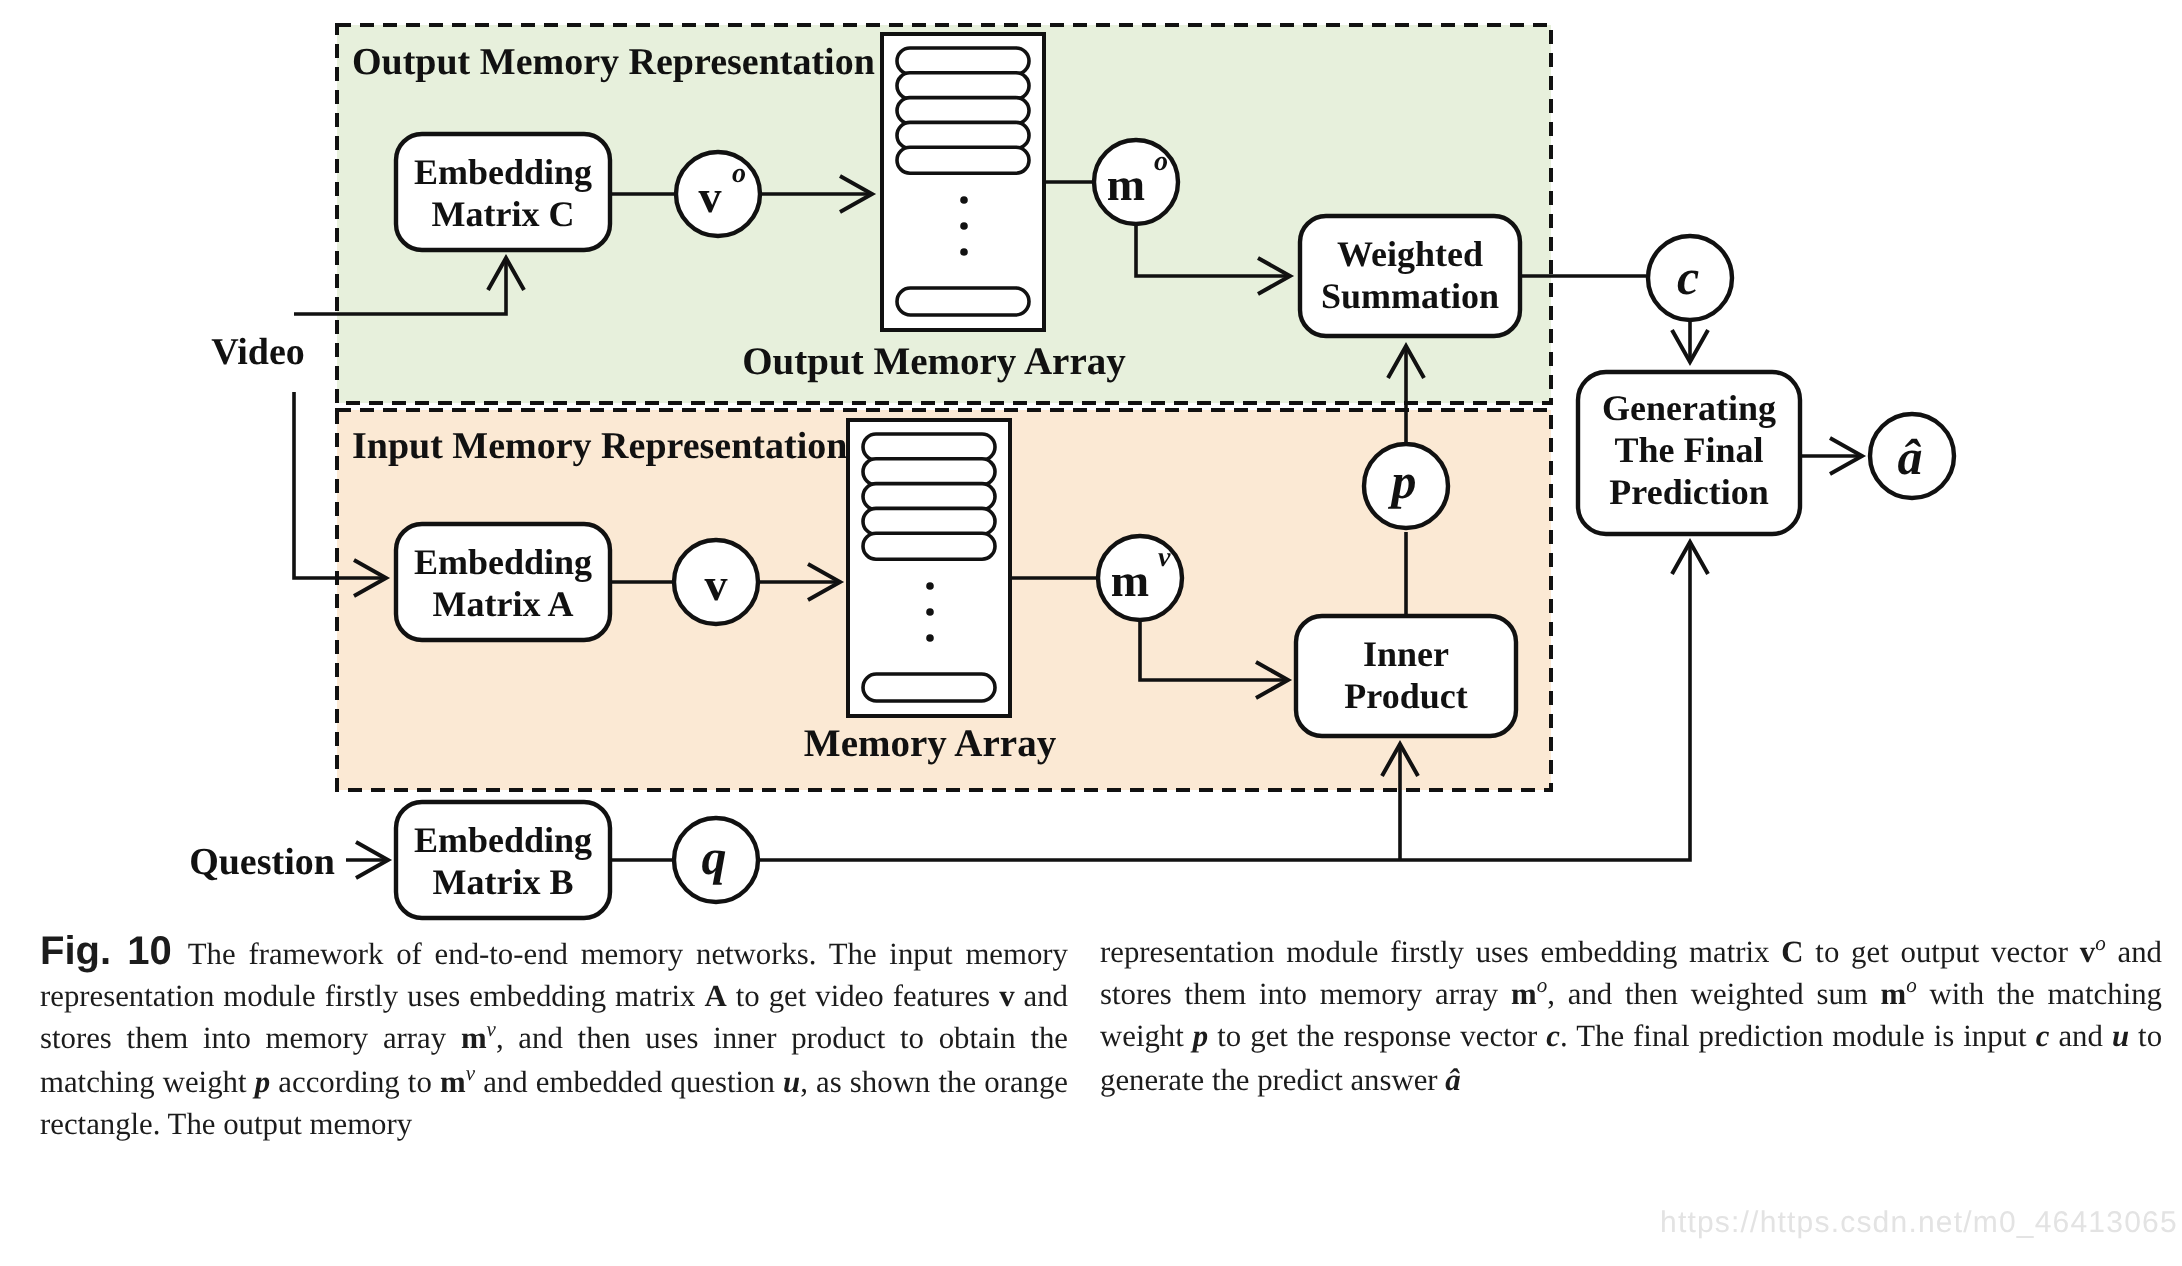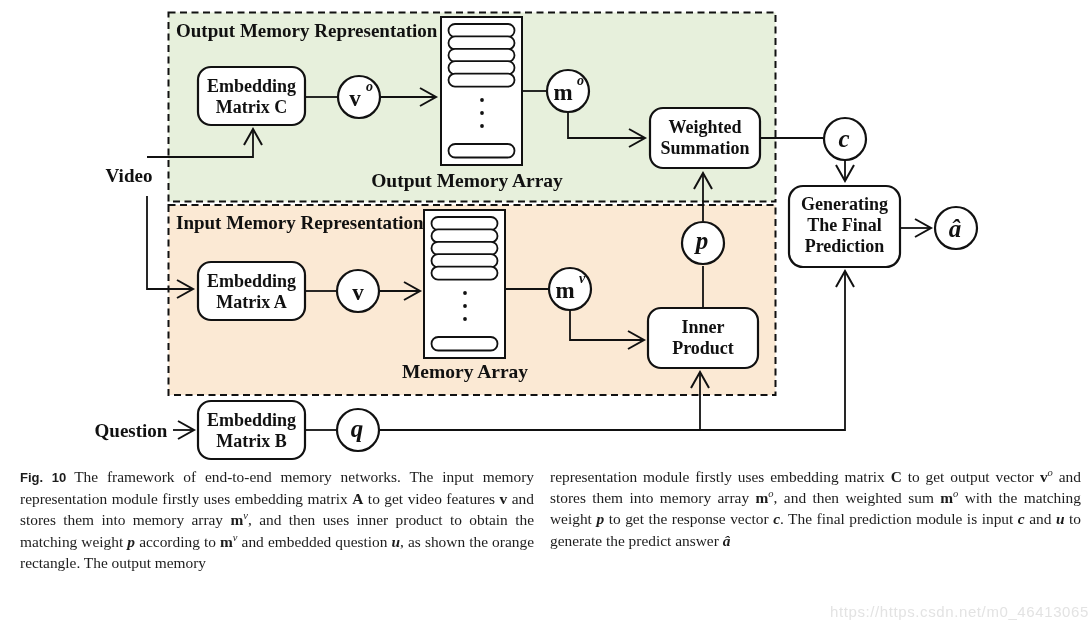--- a/index.html
+++ b/index.html
@@ -12,21 +12,21 @@
   .t-arr  {font:700 19.5px "Liberation Serif",serif;fill:#111;text-anchor:middle;}
   .t-in   {font:700 19px "Liberation Serif",serif;fill:#111;text-anchor:middle;}
   .t-sym  {font:700 23px "Liberation Serif",serif;fill:#111;text-anchor:middle;}
   .t-symi {font:700 25px "Liberation Serif",serif;font-style:italic;fill:#111;text-anchor:middle;}
   .t-sup  {font:700 14px "Liberation Serif",serif;font-style:italic;fill:#111;}
   
   .cap{position:absolute;text-align:justify;font:15.4px/21.2px "Liberation Serif",serif;color:#1c1c1c;}
   .cap .b{font-weight:700;}
   .cap .i{font-style:italic;}
   .cap .bi{font-weight:700;font-style:italic;}
-  .cap .fig{font-family:"Liberation Sans",sans-serif;font-weight:700;font-size:13px;padding-right:8px;}
+  .cap .fig{font-family:"Liberation Sans",sans-serif;font-weight:700;font-size:20px;padding-right:8px;}
   .cap sup{font-size:10.5px;line-height:0;}
   .cap sup.i{font-style:italic;}
   .watermark{position:absolute;left:830px;top:603px;width:260px;
              font:15px "Liberation Sans",sans-serif;letter-spacing:.6px;color:#e3e3e3;}
 </style>
 </head>
 <body>
 
 <div class="page">
 

